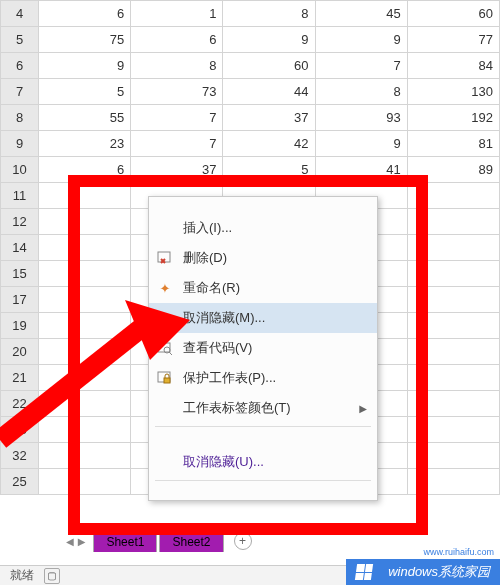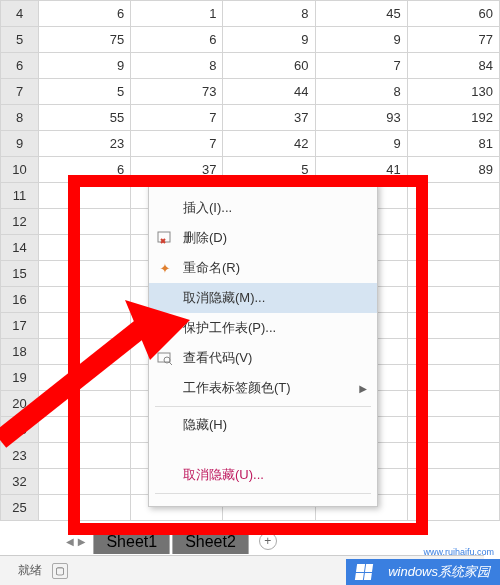--- a/index.html
+++ b/index.html
@@ -49,22 +49,22 @@
       gap: 4px;
       padding: 0 6px;
       color: #888;
       font-size: 10px;
     }
     .tab-nav span { cursor: pointer; }
     .tab {
       border: 1px solid #aaa;
       border-bottom: none;
       padding: 3px 12px;
-      background: #737373;
-      font-size: 16px;
+      background: #a21caf;
+      font-size: 12px;
       cursor: pointer;
       border-radius: 3px 3px 0 0;
     }
     .tab:last-of-type { background: #f0f0f0; }
     .new-sheet {
       border: 1px solid #aaa;
       border-radius: 50%;
       width: 18px;
       height: 18px;
       display: flex;
@@ -72,59 +72,59 @@
       justify-content: center;
       margin-left: 8px;
       color: #666;
       cursor: pointer;
     }
     .status-bar {
       position: absolute;
       bottom: 0;
       left: 0;
       right: 16px;
-      height: 30px;
+      height: 20px;
       background: #f3f3f3;
       border-top: 1px solid #ccc;
       display: flex;
       align-items: center;
-      padding: 0 18px;
+      padding: 0 10px;
       font-size: 12px;
       color: #555;
     }
     .status-bar .info-icon {
       margin-left: 10px;
       width: 16px; height: 16px;
       border: 1px solid #aaa;
       border-radius: 2px;
       display: flex; align-items: center; justify-content: center;
       font-size: 10px;
     }
     .context-menu {
       position: absolute;
-      top: 183px;
+      top: 196px;
       left: 148px;
       width: 230px;
       background: #fcfcfc;
       border: 1px solid #c8c8c8;
       box-shadow: 2px 2px 6px rgba(0,0,0,0.25);
-      padding: 9px 0;
+      padding: 16px 0;
       z-index: 20;
     }
     .menu-item {
       display: flex;
       align-items: center;
       padding: 6px 10px 6px 34px;
       font-size: 13px;
       color: #333;
       position: relative;
       cursor: pointer;
     }
     .menu-item.highlighted { background: #d6e4f2; }
-    .menu-item.disabled { color: #be185d; cursor: default; margin-top: 20px; }
+    .menu-item.disabled { color: #4c1d95; cursor: default; margin-top: 20px; }
     .menu-item .icon {
       position: absolute;
       left: 8px;
       width: 16px; height: 16px;
       display: flex; align-items: center; justify-content: center;
     }
     .menu-item .submenu-arrow {
       margin-left: auto;
       font-size: 10px;
       color: #666;
@@ -272,61 +272,53 @@
       </tr>
       <tr>
         <td class="row-header">15</td>
         <td></td>
         <td></td>
         <td></td>
         <td></td>
         <td></td>
       </tr>
       <tr>
-        <td class="row-header">16</td>
-        <td></td>
-        <td></td>
-        <td></td>
-        <td></td>
-        <td></td>
-      </tr>
-      <tr>
         <td class="row-header">17</td>
         <td></td>
         <td></td>
         <td></td>
         <td></td>
         <td></td>
       </tr>
       <tr>
-        <td class="row-header">18</td>
-        <td></td>
-        <td></td>
-        <td></td>
-        <td></td>
-        <td></td>
-      </tr>
-      <tr>
         <td class="row-header">19</td>
         <td></td>
         <td></td>
         <td></td>
         <td></td>
         <td></td>
       </tr>
       <tr>
         <td class="row-header">20</td>
         <td></td>
         <td></td>
         <td></td>
         <td></td>
         <td></td>
       </tr>
       <tr>
-        <td class="row-header">33</td>
+        <td class="row-header">21</td>
+        <td></td>
+        <td></td>
+        <td></td>
+        <td></td>
+        <td></td>
+      </tr>
+      <tr>
+        <td class="row-header">22</td>
         <td></td>
         <td></td>
         <td></td>
         <td></td>
         <td></td>
       </tr>
       <tr>
         <td class="row-header">23</td>
         <td></td>
         <td></td>
@@ -389,46 +381,43 @@
     <span class="icon" style="color:#e08030">✦</span>
     <span>重命名(R)</span>
   </div>
   <div class="menu-item highlighted">
     <span class="icon"></span>
     <span>取消隐藏(M)...</span>
   </div>
   <div class="menu-item">
     <span class="icon">
       <svg width="16" height="16">
+          <rect x="1" y="3" width="12" height="9" fill="none" stroke="#888"></rect>
+          <circle cx="10" cy="10" r="3" fill="none" stroke="#888"></circle>
+          <line x1="12" y1="12" x2="15" y2="15" stroke="#888"></line>
+        </svg>
+    </span>
+    <span>查看代码(V)</span>
+  </div>
+  <div class="menu-item">
+    <span class="icon">
+      <svg width="16" height="16">
           <rect x="1" y="2" width="12" height="10" fill="none" stroke="#888"></rect>
           <rect x="7" y="8" width="6" height="5" fill="#e0b030" stroke="#a07010"></rect>
           <path d="M8 8 v-2 a2 2 0 0 1 4 0 v2" fill="none" stroke="#a07010"></path>
         </svg>
     </span>
     <span>保护工作表(P)...</span>
   </div>
   <div class="menu-item">
-    <span class="icon">
-      <svg width="16" height="16">
-          <rect x="1" y="3" width="12" height="9" fill="none" stroke="#888"></rect>
-          <circle cx="10" cy="10" r="3" fill="none" stroke="#888"></circle>
-          <line x1="12" y1="12" x2="15" y2="15" stroke="#888"></line>
-        </svg>
-    </span>
-    <span>查看代码(V)</span>
-  </div>
-  <div class="menu-item">
     <span class="icon"></span>
     <span>工作表标签颜色(T)</span>
     <span class="submenu-arrow">▶</span>
   </div>
   <div class="menu-sep"></div>
-  <div class="menu-item">
-    <span>隐藏(H)</span>
-  </div>
   <div class="menu-item disabled">
     <span>取消隐藏(U)...</span>
   </div>
   <div class="menu-sep"></div>
 </div>
 
 <div class="red-box"></div>
 <svg class="red-arrow" viewBox="0 0 200 180">
   <defs>
     <marker id="ah" markerWidth="12" markerHeight="12" refX="2" refY="6" orient="auto">

